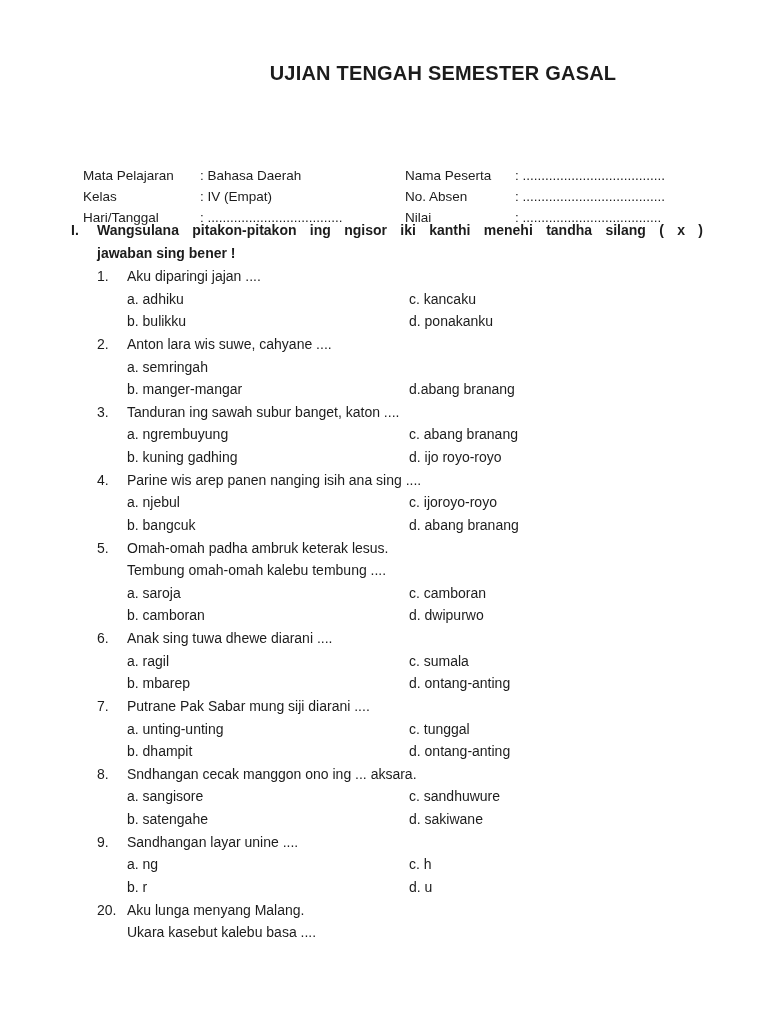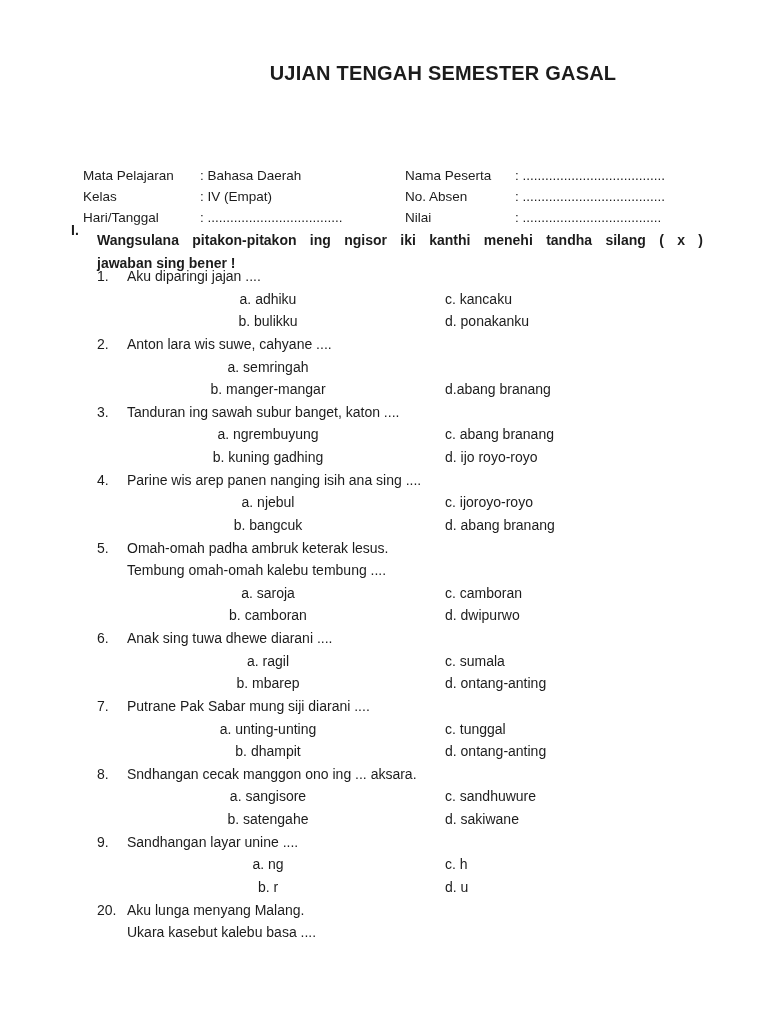--- a/index.html
+++ b/index.html
@@ -58,21 +58,20 @@
   .section-numeral {
     width: 26px;
     flex: 0 0 26px;
   }
   .section-instruction {
     width: 606px;
   }
   .instr-line1 {
     text-align: justify;
     text-align-last: justify;
-    margin-top: 10px;
   }
   
   .questions-list {
     position: absolute;
     top: 265px;
     left: 97px;
     right: 60px;
     font-size: 14px;
   }
   .q-row {
@@ -84,25 +83,23 @@
   .q-num {
     flex: 0 0 30px;
     width: 30px;
   }
   .q-text {
     flex: 1 1 auto;
   }
   .opt-left {
     flex: 0 0 282px;
     width: 282px;
-    text-align: center;
   }
   .opt-right {
     flex: 1 1 auto;
-    margin-left: 36px;
   }
 </style>
 </head>
 <body>
 
 <div class="sheet">
 
   <div class="title-block">
     <div>UJIAN TENGAH SEMESTER GASAL</div>
   </div>

